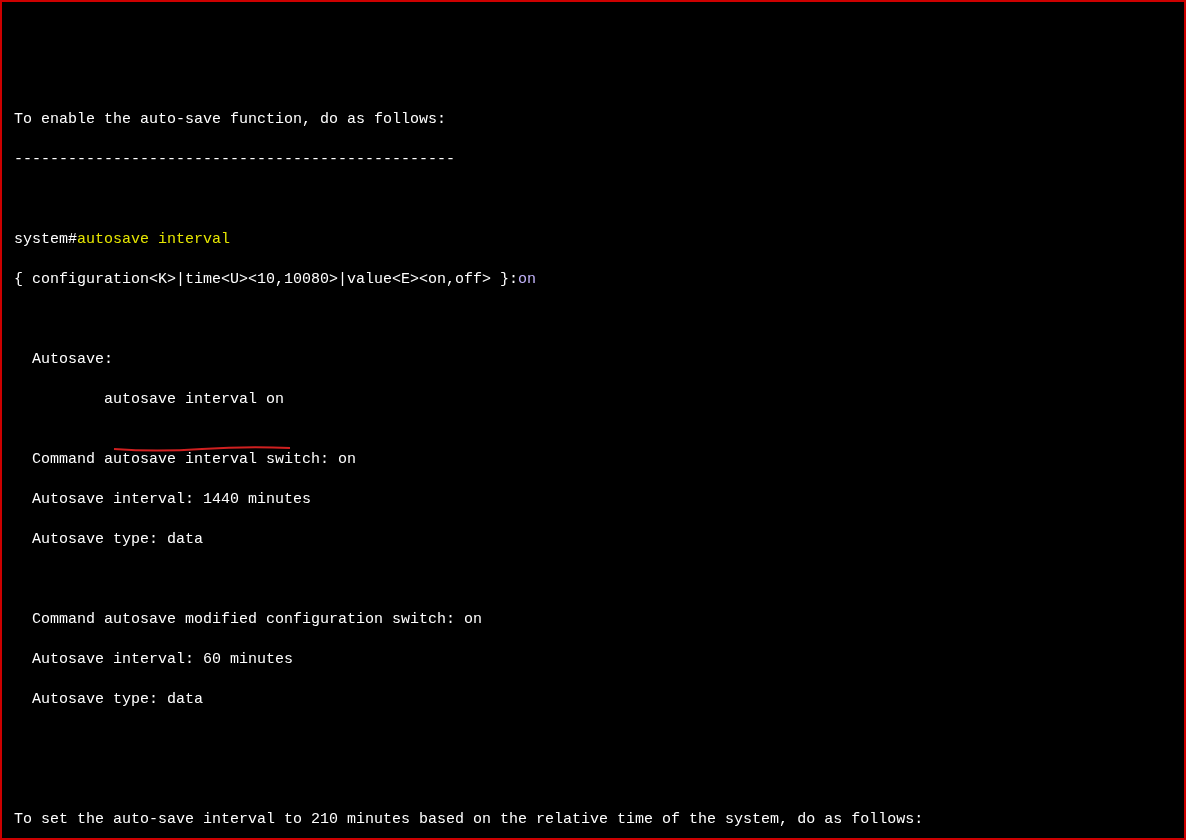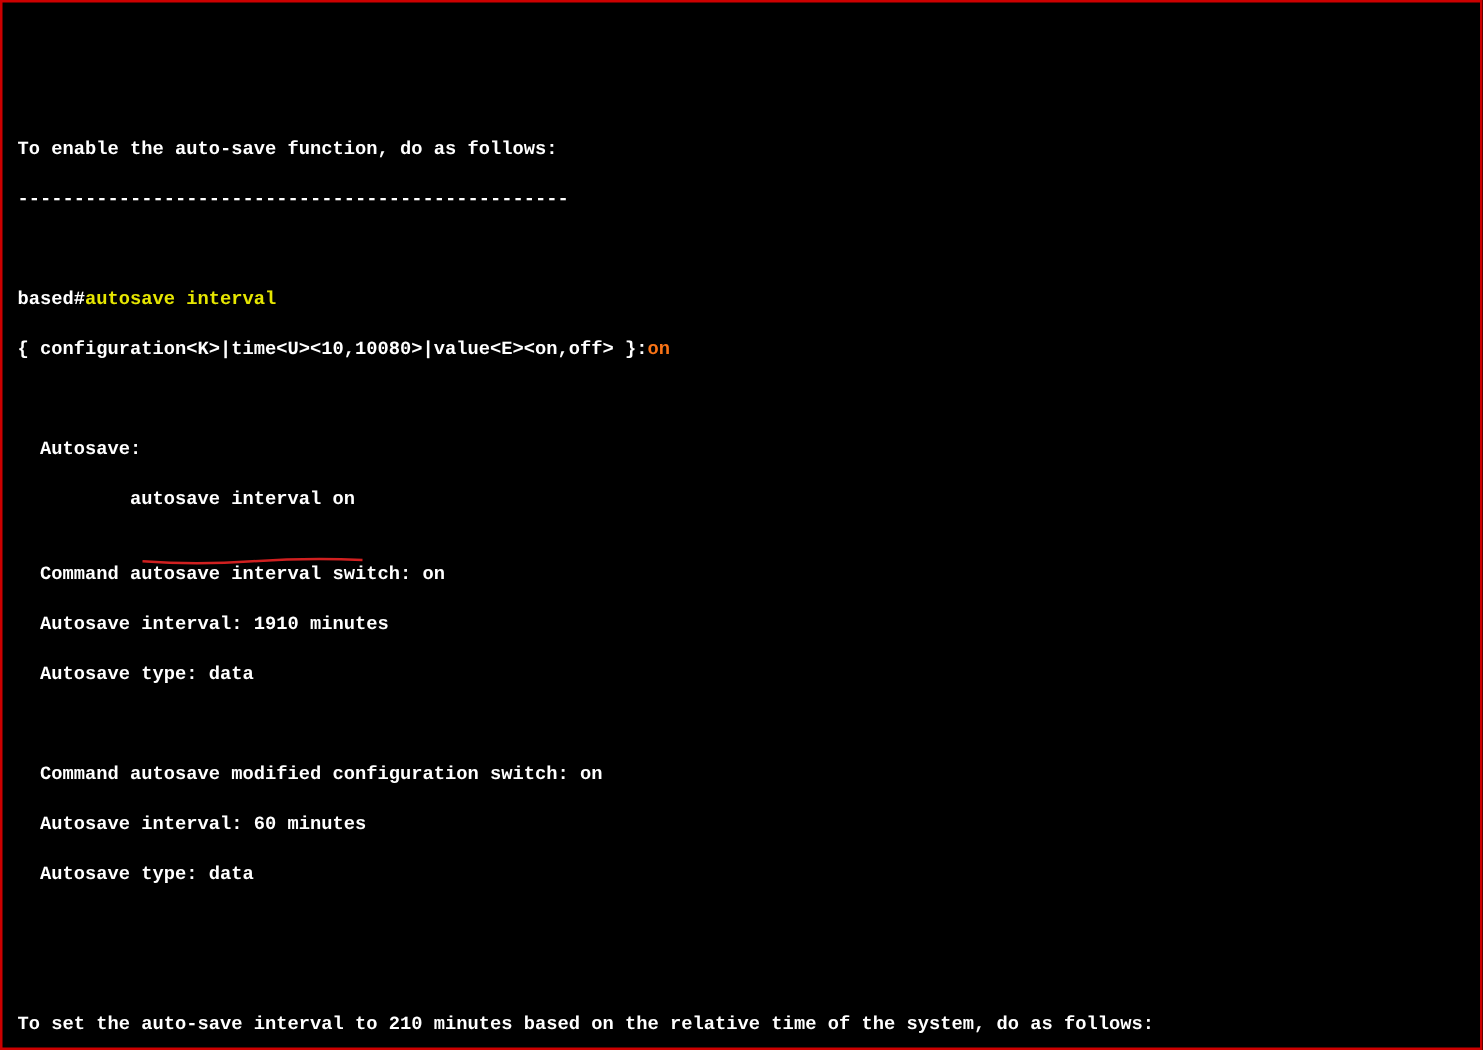--- a/index.html
+++ b/index.html
@@ -18,27 +18,26 @@
       line-height: 20px;
       color: #fff;
       white-space: pre;
       overflow: hidden;
       position: relative;
     }
     .line {
       display: block;
       min-height: 20px;
       position: relative;
-      font-weight: bold;
     }
     .hl {
       color: #e6e600;
     }
     .inp {
-      color: #f97316;
+      color: #c4b5fd;
       text-align: center;
     }
     .underline {
       position: absolute;
       height: 10px;
       pointer-events: none;
     }
     .underline svg {
       width: 100%;
       height: 100%;
@@ -47,33 +46,33 @@
   </style>
 </head>
 <body>
 
 
 
 
 <span class="line">To enable the auto-save function, do as follows:</span>
 <span class="line">-------------------------------------------------</span>
 <span class="line"></span>
-<span class="line"><span>based#</span><span class="hl">autosave interval</span></span>
+<span class="line"><span>system#</span><span class="hl">autosave interval</span></span>
 <span class="line"><span>{ configuration&lt;K&gt;|time&lt;U&gt;&lt;10,10080&gt;|value&lt;E&gt;&lt;on,off&gt; }:</span><span class="inp">on</span></span>
 <span class="line"></span>
 <span class="line">  Autosave:</span>
 <span class="line"><span>          </span><span>autosave interval on</span>
   <span class="underline" style="left:98px; top:15px; width:180px;">
     <svg viewBox="0 0 180 10" preserveAspectRatio="none">
         <path d="M 2 4 Q 45 7 90 4 T 178 3" stroke="#d02020" stroke-width="2" fill="none"></path>
       </svg>
   </span>
 </span>
 <span class="line">  Command autosave interval switch: on</span>
-<span class="line">  Autosave interval: 1910 minutes</span>
+<span class="line">  Autosave interval: 1440 minutes</span>
 <span class="line">  Autosave type: data</span>
 <span class="line"></span>
 <span class="line">  Command autosave modified configuration switch: on</span>
 <span class="line">  Autosave interval: 60 minutes</span>
 <span class="line">  Autosave type: data</span>
 <span class="line"></span>
 
 
 <span class="line">To set the auto-save interval to 210 minutes based on the relative time of the system, do as follows:</span>
 

